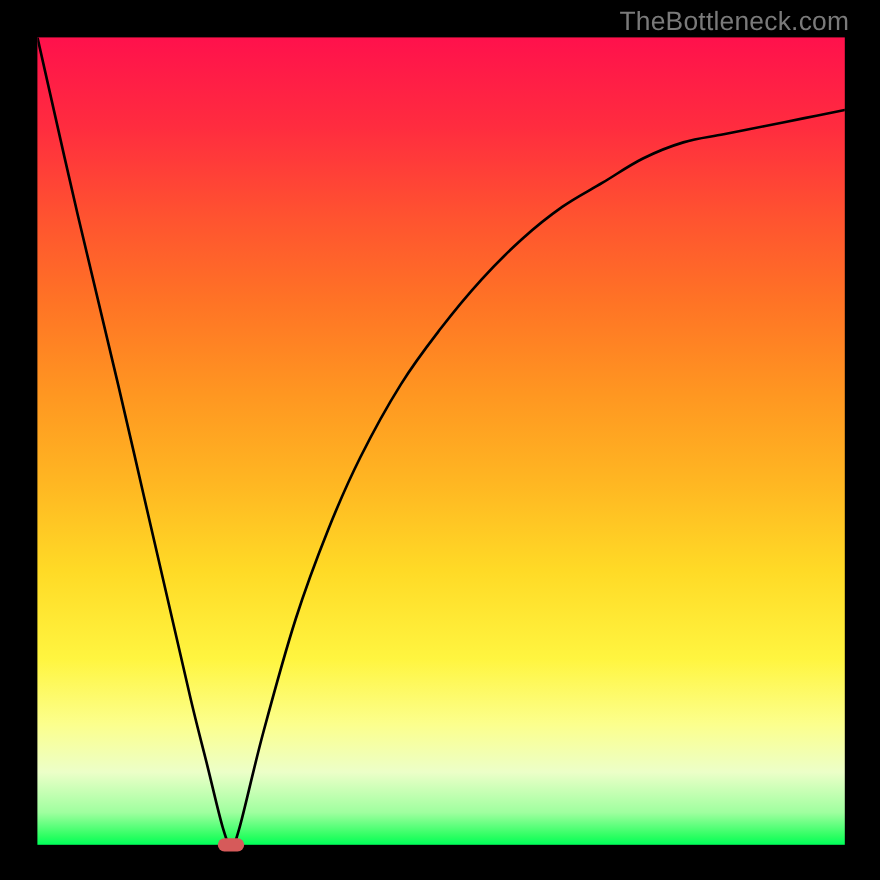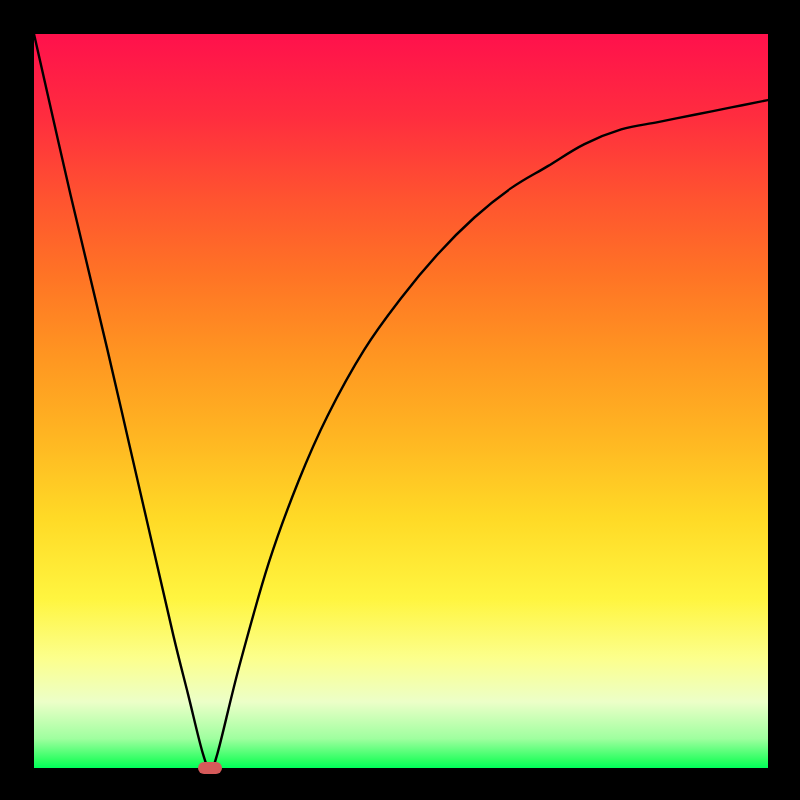--- a/index.html
+++ b/index.html
@@ -67,13 +67,14 @@
 </head>
 <body>
 
 <div class="frame">
   <div class="plot-area">
     <svg class="curve-svg" viewBox="0 0 734 734" preserveAspectRatio="none">
       <path id="curve-path" fill="none" stroke="#000000" stroke-width="2.4" stroke-linejoin="round" stroke-linecap="round" d="M 0.00 0.00 C 6.61 29.07, 23.49 104.67, 36.70 161.48 C 49.91 218.29, 62.83 270.70, 73.40 315.62 C 83.97 360.54, 87.49 376.69, 95.42 411.04 C 103.35 445.39, 109.51 472.11, 117.44 506.46 C 125.37 540.81, 132.85 574.13, 139.46 601.88 C 146.07 629.63, 148.86 639.46, 154.14 660.60 C 159.42 681.74, 164.86 706.11, 168.82 719.32 C 172.78 732.53, 173.52 734.00, 176.16 734.00 C 178.80 734.00, 178.22 737.82, 183.50 719.32 C 188.78 700.82, 196.27 665.59, 205.52 631.24 C 214.77 596.89, 224.31 561.51, 234.88 528.48 C 245.45 495.45, 253.67 474.16, 264.24 447.74 C 274.81 421.32, 281.71 405.46, 293.60 381.68 C 305.49 357.90, 317.09 336.76, 330.30 315.62 C 343.51 294.48, 353.79 281.42, 367.00 264.24 C 380.21 247.06, 390.49 234.73, 403.70 220.20 C 416.91 205.67, 427.19 195.39, 440.40 183.50 C 453.61 171.61, 463.89 163.39, 477.10 154.14 C 490.31 144.89, 500.59 140.05, 513.80 132.12 C 527.01 124.19, 537.29 116.71, 550.50 110.10 C 563.71 103.49, 573.99 99.38, 587.20 95.42 C 600.41 91.46, 610.69 90.72, 623.90 88.08 C 637.11 85.44, 647.39 83.38, 660.60 80.74 C 673.81 78.10, 684.09 76.04, 697.30 73.40 C 710.51 70.76, 727.39 67.38, 734.00 66.06"></path>
     </svg>
     <div id="min-marker" class="minimum-marker" style="left: 176.16px; top: 734px; background: rgb(214, 90, 90);"></div>
   </div>
+  <div class="watermark">TheBottleneck.com</div>
 </div>
 
 </body></html>

